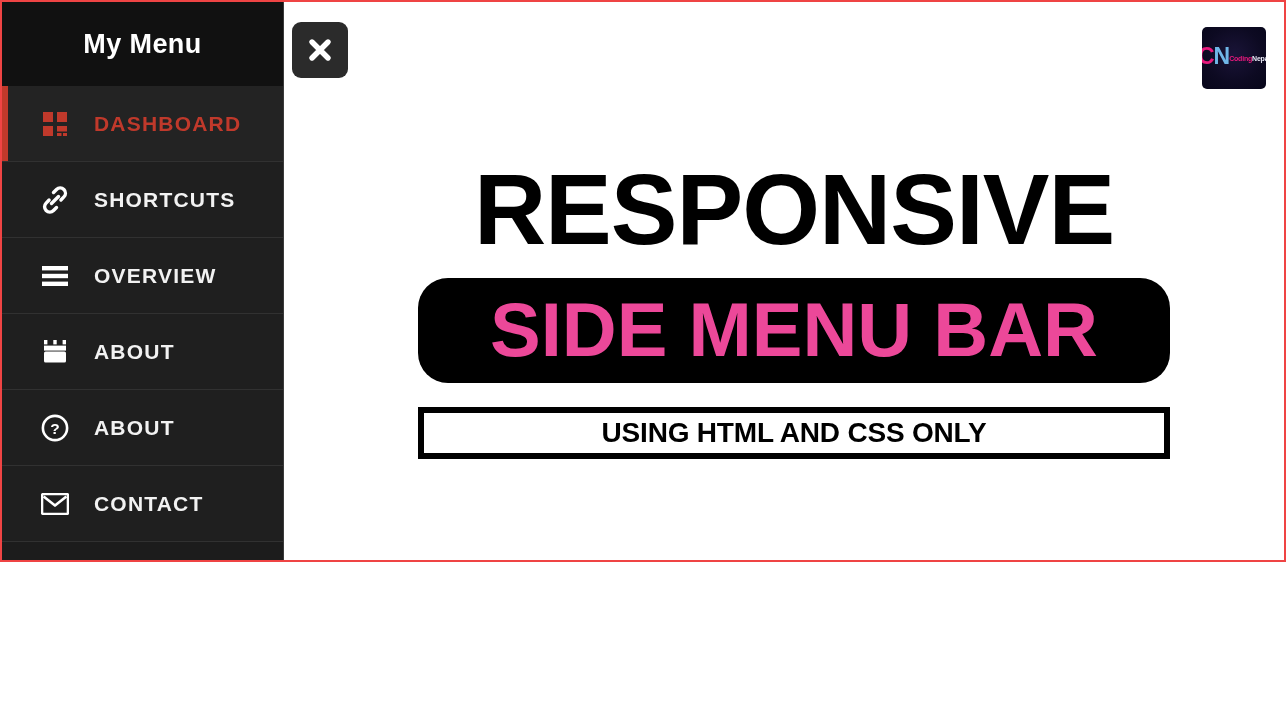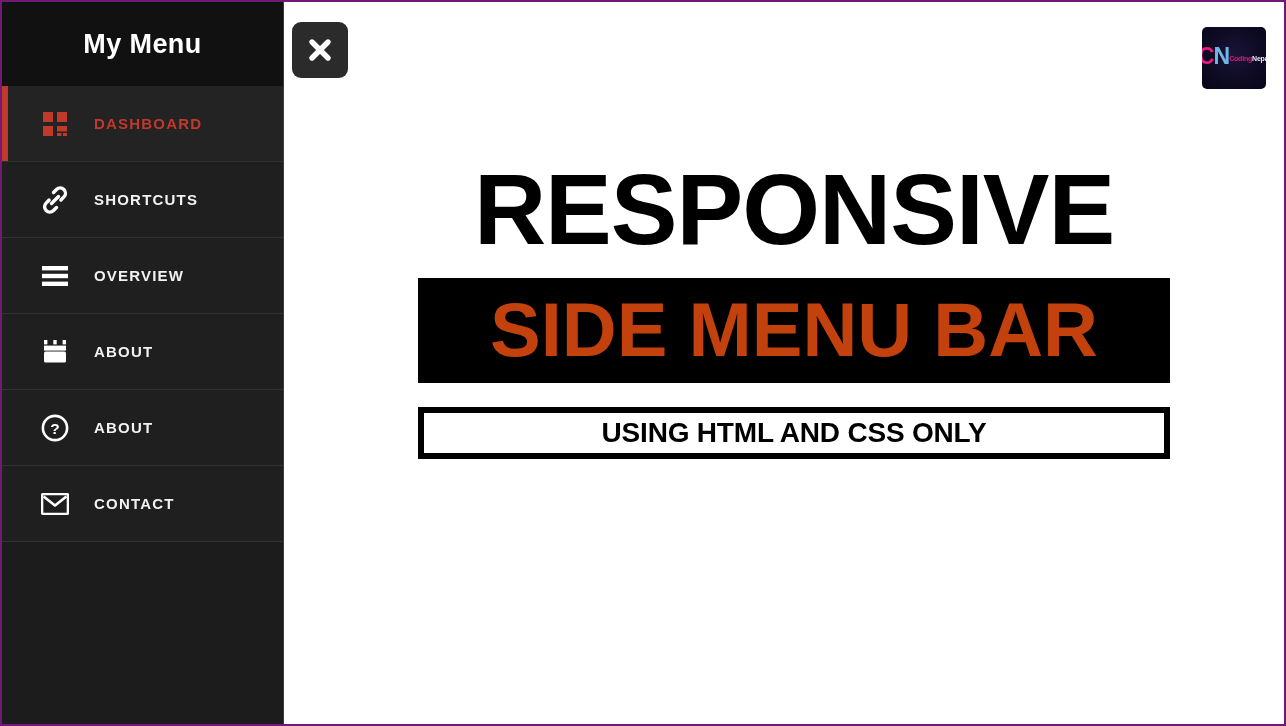--- a/index.html
+++ b/index.html
@@ -4,23 +4,23 @@
 <style>
   * { margin:0; padding:0; box-sizing:border-box; }
   html, body {
     width:1286px; height:726px;
     background:#ffffff;
     font-family:"Liberation Sans", sans-serif;
     overflow:hidden;
   }
   #page {
     position:relative;
-    width:1286px; height:726px;
-    background:#ffffff;
-    border:2px solid #701a75;
+    width:1286px; height:562px;
+    background:#ffffff;
+    border:2px solid #ef4444;
     overflow:hidden;
   }
 
   
   #sidebar {
     position:absolute; left:0; top:0;
     width:282px; height:726px;
     background:#1c1c1c;
     border-right:1px solid #3a3a3a;
     z-index:5;
@@ -55,21 +55,21 @@
   }
   .menu-icon {
     width:30px; height:30px;
     display:flex; align-items:center; justify-content:center;
     flex:0 0 30px;
   }
   .menu-icon svg { display:block; }
   .menu-label {
     margin-left:24px;
     color:#f2f2f2;
-    font-size:15px;
+    font-size:21px;
     font-weight:bold;
     letter-spacing:1.2px;
   }
   .menu-item.active .menu-label { color:#c0392b; }
   #menu-tail {
     height:109px;
     background:#1c1c1c;
   }
 
   
@@ -132,28 +132,29 @@
     font-weight:bold;
     letter-spacing:-1px;
     line-height:1.1;
     color:#000000;
     text-align:center;
     white-space:nowrap;
   }
   #line2 {
     margin-top:14px;
     background:#000000;
-    color:#c2410c;
+    color:#ec4899;
     font-size:76px;
     font-weight:bold;
     letter-spacing:0px;
     line-height:1.38;
     text-align:center;
     white-space:nowrap;
     padding:0 10px;
+    border-radius:30px;
   }
   #line3 {
     margin-top:24px;
     background:#ffffff;
     color:#000000;
     border:6px solid #000000;
     font-size:28px;
     font-weight:bold;
     letter-spacing:-0.2px;
     line-height:1.42;

